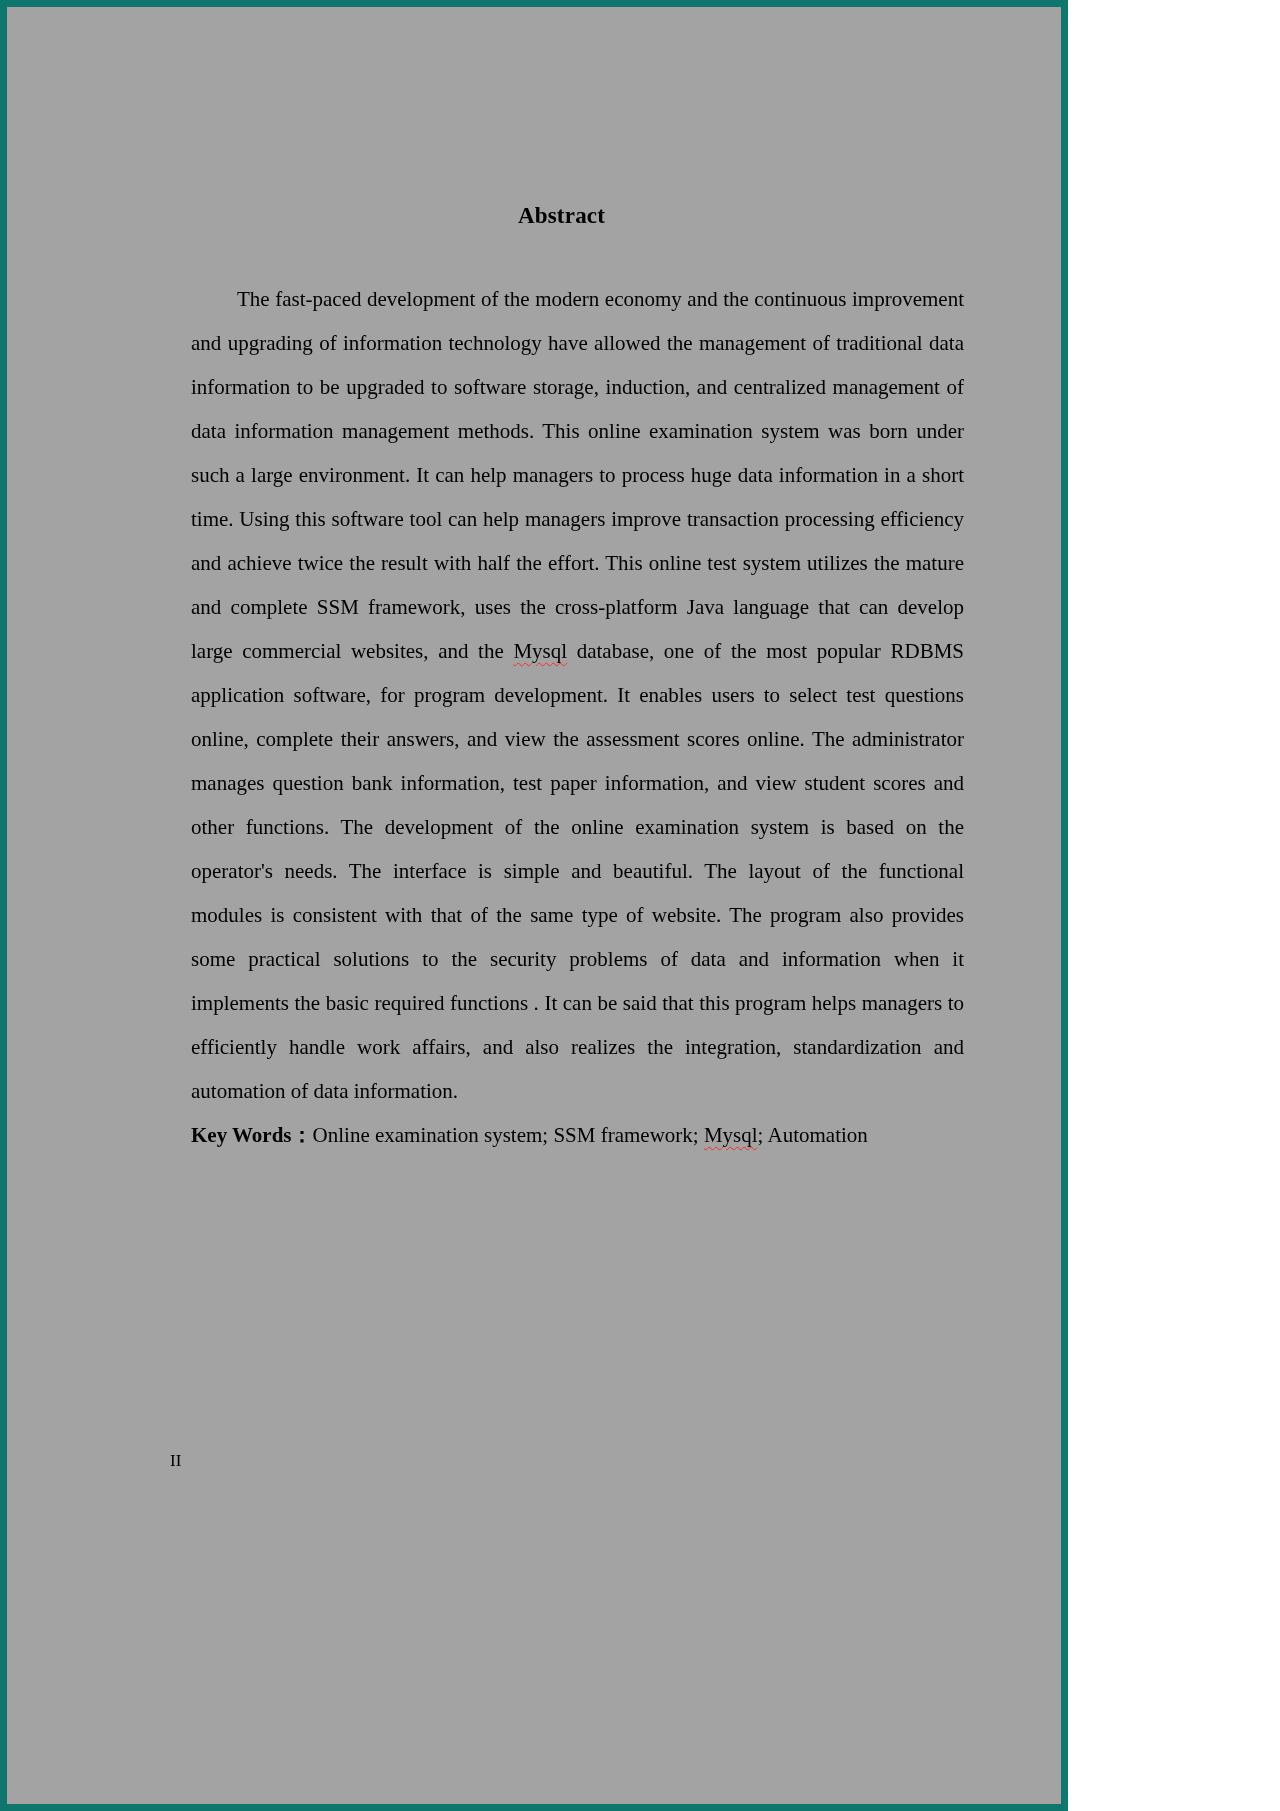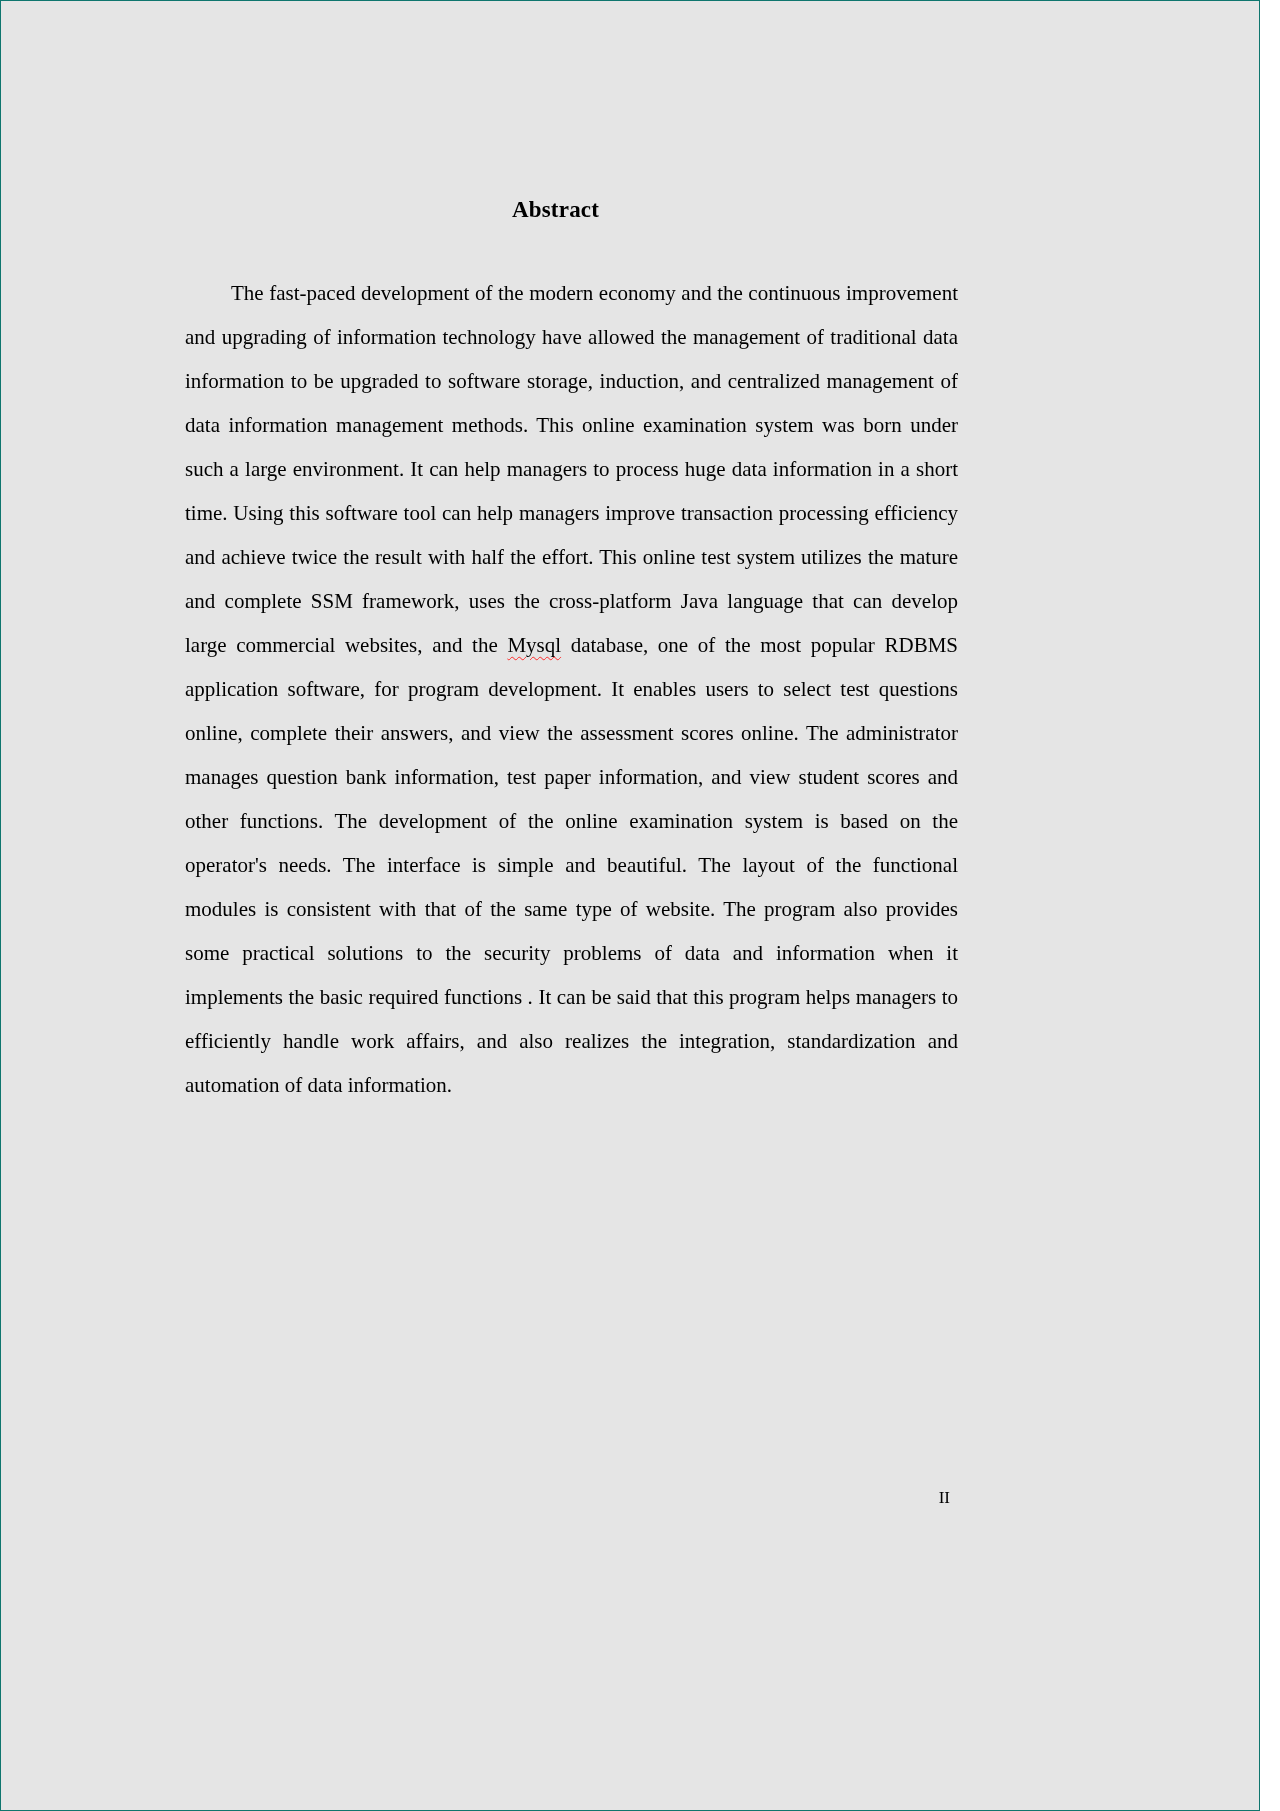--- a/index.html
+++ b/index.html
@@ -2,24 +2,24 @@
 <html><head>
 <meta charset="utf-8">
 <style>
   html, body {
     margin: 0;
     padding: 0;
     background: #ffffff;
   }
   .page {
     position: relative;
-    width: 1260px;
+    width: 1068px;
     height: 1811px;
-    background: #e5e5e5;
-    border: 1px solid #0f766e;
+    background: #a3a3a3;
+    border: 7px solid #0f766e;
     box-sizing: border-box;
     font-family: "Liberation Serif", serif;
     color: #000000;
     overflow: hidden;
   }
   .title {
     position: absolute;
     top: 196px;
     left: 168px;
     width: 773px;
@@ -51,36 +51,36 @@
     font-weight: bold;
   }
   .squiggle {
     text-decoration: underline wavy #ff2a2a;
     text-decoration-thickness: 1px;
     text-underline-offset: 4px;
   }
   .pageno {
     position: absolute;
     top: 1444px;
-    left: 176px;
+    left: 163px;
     width: 773px;
-    text-align: right;
+    text-align: left;
     font-size: 17px;
-    margin-top: 43px;
   }
 </style>
 </head>
 <body>
 
 <div class="page">
 
   <h1 class="title">Abstract</h1>
 
   <div class="content">
 
     <p class="para"><span>The fast-paced development of the modern economy and the continuous improvement and upgrading of information technology have allowed the management of traditional data information to be upgraded to software storage, induction, and centralized management of data information management methods. This online examination system was born under such a large environment. It can help managers to process huge data information in a short time. Using this software tool can help managers improve transaction processing efficiency and achieve twice the result with half the effort. This online test system utilizes the mature and complete SSM framework, uses the cross-platform Java language that can develop large commercial websites, and the </span><span class="squiggle">Mysql</span><span> database, one of the most popular RDBMS application software, for program development. It enables users to select test questions online, complete their answers, and view the assessment scores online. The administrator manages question bank information, test paper information, and view student scores and other functions. The development of the online examination system is based on the operator's needs. The interface is simple and beautiful. The layout of the functional modules is consistent with that of the same type of website. The program also provides some practical solutions to the security problems of data and information when it implements the basic required functions . It can be said that this program helps managers to efficiently handle work affairs, and also realizes the integration, standardization and automation of data information.</span></p>
 
+    <p class="keywords"><span class="kw-label">Key Words：</span><span>Online examination system; SSM framework; </span><span class="squiggle">Mysql</span><span>; Automation</span></p>
 
   </div>
 
   <div class="pageno">II</div>
 
 </div>
 
 </body></html>

